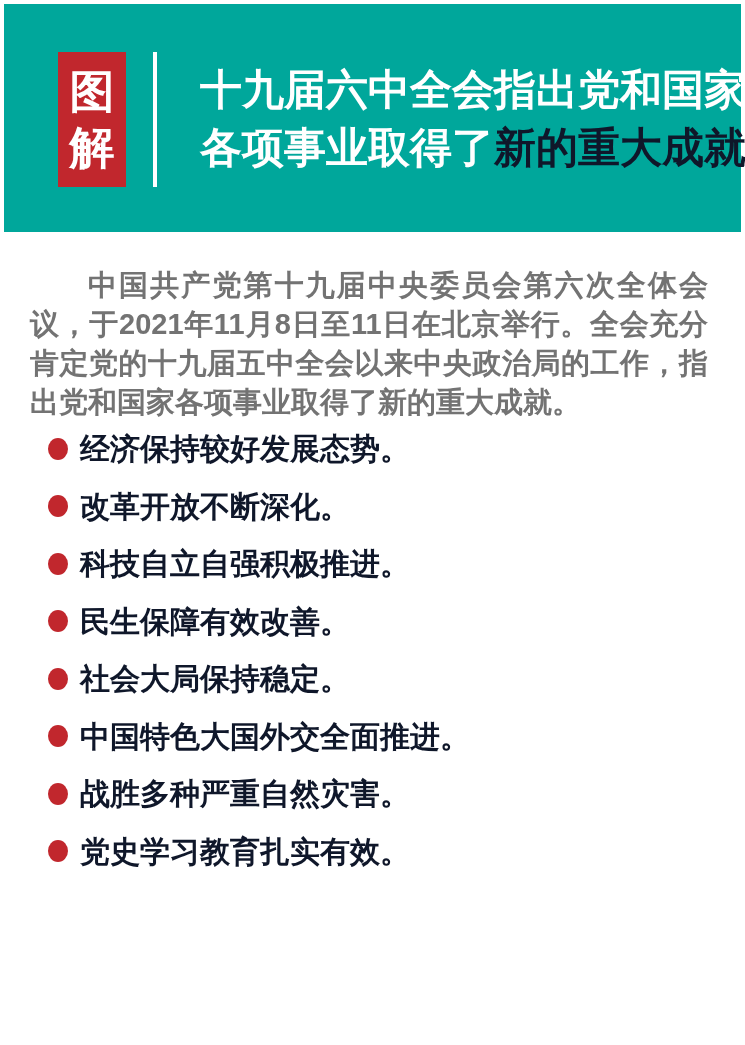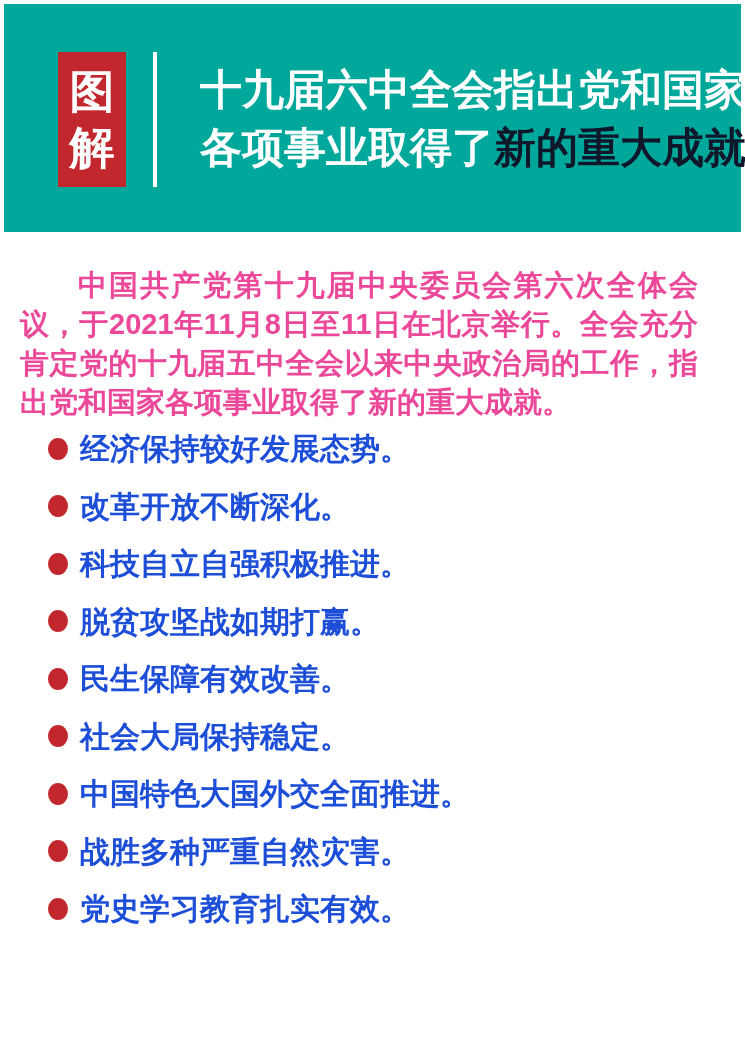--- a/index.html
+++ b/index.html
@@ -62,27 +62,27 @@
     letter-spacing: 0px;
     white-space: nowrap;
     text-align: center;
   }
   .header-title .hl {
     color: #0f172a;
   }
   
   .intro {
     position: absolute;
-    left: 20px;
+    left: 30px;
     top: 266px;
     width: 678px;
     font-size: 29px;
     font-weight: bold;
     line-height: 39px;
-    color: #ec4899;
+    color: #737373;
     text-align: justify;
     text-indent: 2em;
   }
   
   .achievement-list {
     position: absolute;
     left: 48px;
     top: 433px;
     list-style: none;
   }
@@ -96,21 +96,21 @@
     width: 20px;
     height: 22px;
     border-radius: 50%;
     background: #c1272d;
     margin-right: 12px;
     flex: 0 0 auto;
   }
   .item-text {
     font-size: 30px;
     font-weight: bold;
-    color: #1d4ed8;
+    color: #0f172a;
     white-space: nowrap;
     line-height: 31px;
   }
 </style>
 </head>
 <body>
 
 <div class="page">
 
   <div class="header-band">
@@ -135,24 +135,20 @@
       <li>
       <span class="dot"></span>
       <span class="item-text">改革开放不断深化。</span>
     </li>
       <li>
       <span class="dot"></span>
       <span class="item-text">科技自立自强积极推进。</span>
     </li>
       <li>
       <span class="dot"></span>
-      <span class="item-text">脱贫攻坚战如期打赢。</span>
-    </li>
-      <li>
-      <span class="dot"></span>
       <span class="item-text">民生保障有效改善。</span>
     </li>
       <li>
       <span class="dot"></span>
       <span class="item-text">社会大局保持稳定。</span>
     </li>
       <li>
       <span class="dot"></span>
       <span class="item-text">中国特色大国外交全面推进。</span>
     </li>

